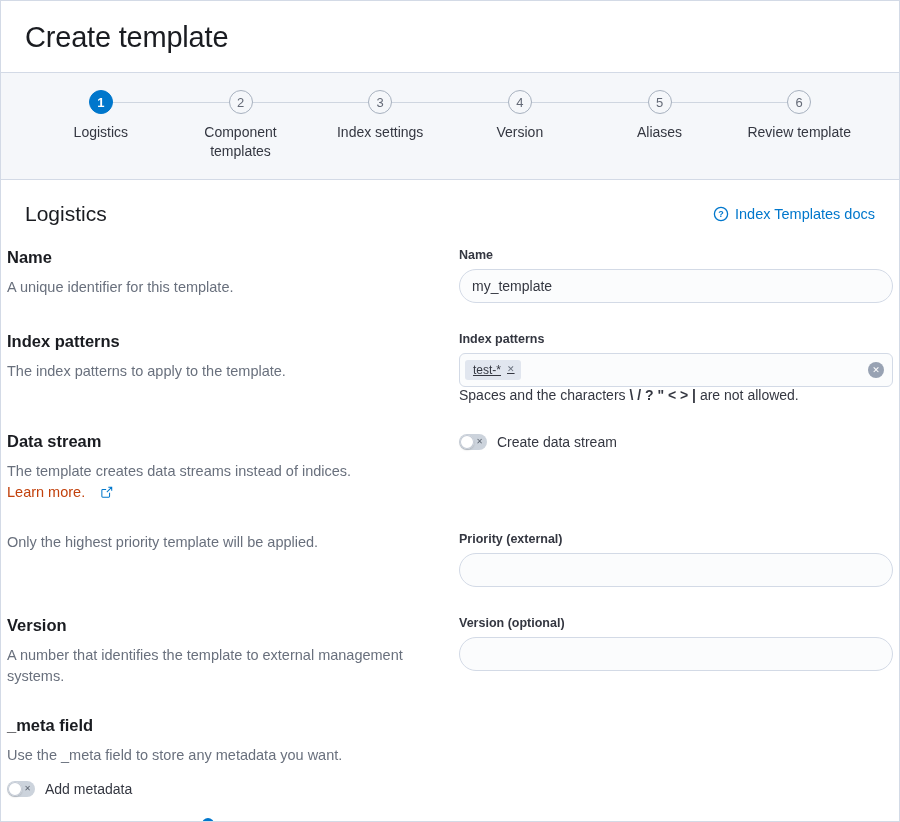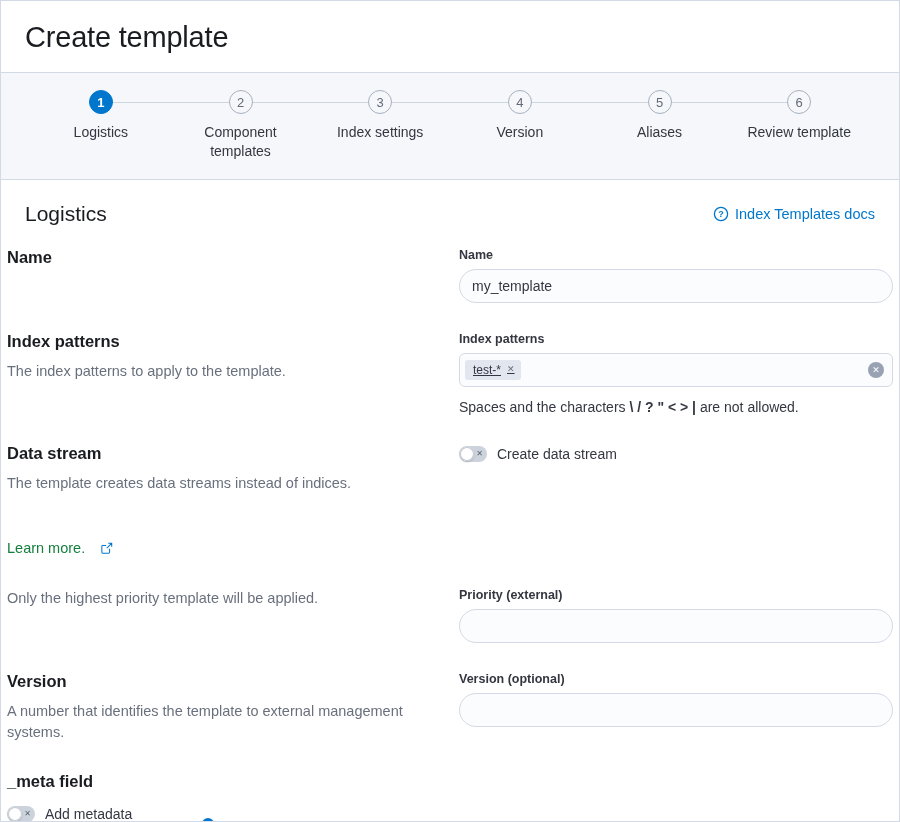--- a/index.html
+++ b/index.html
@@ -42,21 +42,21 @@
     color:#0077cc; font-size:14.5px; text-decoration:none;
     display:inline-flex; align-items:center; gap:6px; cursor:pointer;
   }
   .docs-link svg { display:block; }
 
   
   .form-body { padding:20px 6px 0; }
   .form-row { display:grid; grid-template-columns:1fr 1fr; column-gap:18px; margin-bottom:29px; }
   .row-title { font-size:16.5px; font-weight:600; margin:0 0 10px; color:#1a1c21; }
   .row-desc  { font-size:14.5px; color:#69707d; margin:0; line-height:1.45; }
-  .row-desc a { color:#15803d; text-decoration:none; cursor:pointer; display:inline-flex; align-items:center; gap:16px;margin-top:44px; }
+  .row-desc a { color:#c2410c; text-decoration:none; cursor:pointer; display:inline-flex; align-items:center; gap:16px; }
   .field-label { display:block; font-size:12.5px; font-weight:700; margin:0 0 7px; color:#343741; }
   .text-input {
     width:100%; height:34px; padding:0 12px;
     background:#fbfcfd; border:1px solid #d3dae6; border-radius:17px;
     font-size:14px; color:#343741; font-family:inherit; outline:none;
   }
   .combo {
     position:relative; min-height:34px; display:flex; align-items:center;
     background:#fbfcfd; border:1px solid #d3dae6; border-radius:6px;
     padding:2px 30px 2px 5px; cursor:text;
@@ -66,21 +66,21 @@
     background:#e1e6ef; border-radius:3px; padding:3px 6px 3px 8px;
     font-size:12px; color:#343741; line-height:1.2;text-decoration:underline;
   }
   .pill-x { font-size:9px; color:#69707d; cursor:pointer; }
   .combo-clear {
     position:absolute; right:8px; top:50%; transform:translateY(-50%);
     width:16px; height:16px; border-radius:50%; background:#98a2b3; color:#fff;
     font-size:9px; display:flex; align-items:center; justify-content:center;
     border:none; padding:0; cursor:pointer;
   }
-  .help-text { font-size:14px; color:#343741; margin:12px 0 0; }
+  .help-text { font-size:14px; color:#343741; margin:0 0 0; }
   .help-text strong { font-weight:700; }
 
   
   .toggle-row { display:flex; align-items:center; gap:10px; font-size:14px; color:#343741; }
   .switch {
     position:relative; width:28px; height:16px; border-radius:8px;
     background:#ccd3dc; border:none; padding:0; cursor:pointer; flex:0 0 auto;
   }
   .knob {
     position:absolute; left:1px; top:1px; width:14px; height:14px; border-radius:50%;
@@ -168,20 +168,21 @@
       </svg>
       <span>Index Templates docs</span>
     </a>
   </div>
 
   <div class="form-body">
 
     <div class="form-row">
       <div>
         <h3 class="row-title">Name</h3>
+        <p class="row-desc">A unique identifier for this template.</p>
       </div>
       <div>
         <label class="field-label">Name</label>
         <input class="text-input" type="text" value="my_template" style="">
       </div>
     </div>
 
     <div class="form-row">
       <div>
         <h3 class="row-title">Index patterns</h3>
@@ -246,20 +247,21 @@
         <p class="row-desc">A number that identifies the template to external management systems.</p>
       </div>
       <div>
         <label class="field-label">Version (optional)</label>
         <input class="text-input" type="text" style="">
       </div>
     </div>
 
     <div class="meta-block">
       <h3 class="row-title">_meta field</h3>
+      <p class="row-desc">Use the _meta field to store any metadata you want.</p>
       <div class="toggle-row">
         <button class="switch">
           <span class="knob"></span>
           <span class="switch-cross">✕</span>
         </button>
         <span>Add metadata</span>
       </div>
     </div>
 
   </div>

